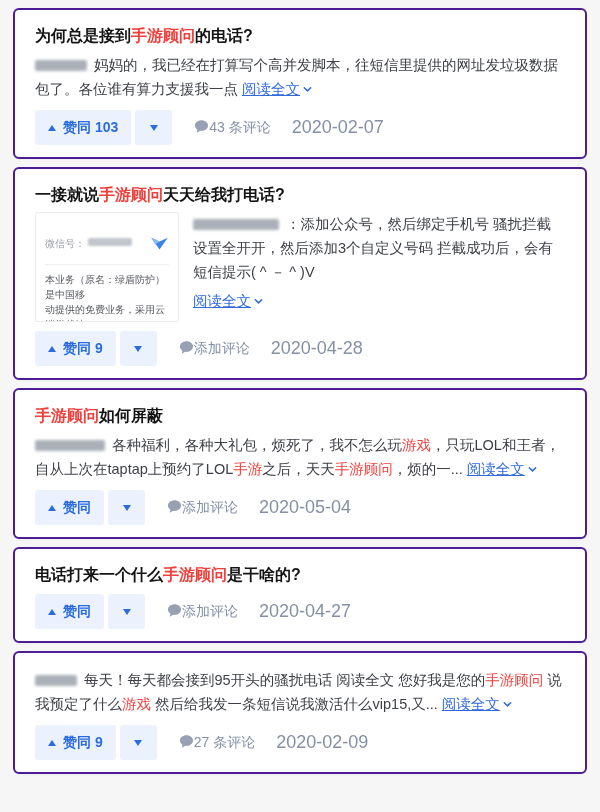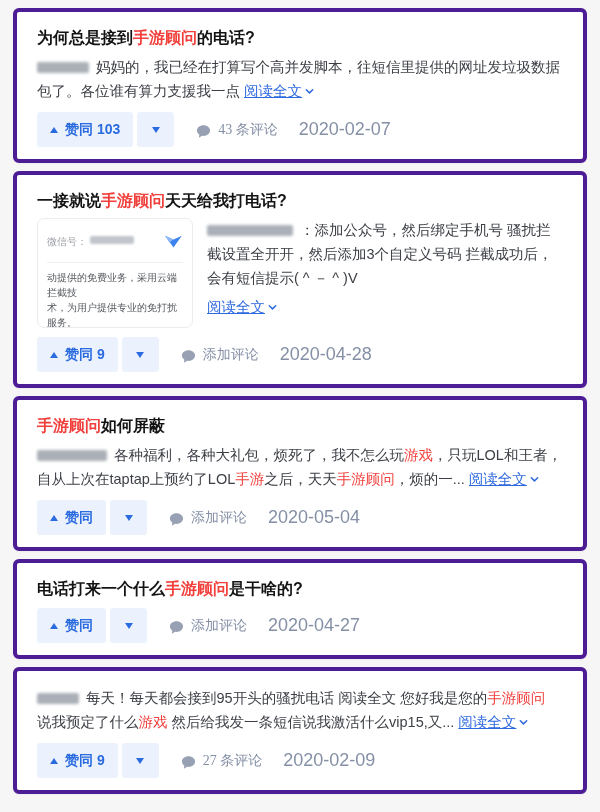--- a/index.html
+++ b/index.html
@@ -10,21 +10,21 @@
     font-family: "Liberation Sans", "DejaVu Sans", sans-serif;
     -webkit-font-smoothing: antialiased;
   }
   .page { padding: 8px 13px 0; }
 
   .card {
     background: #fff; border-radius: 6px;
     padding: 15px 20px 12px;
     margin-bottom: 8px;
     box-shadow: 0 1px 2px rgba(30,30,30,.04);
-    border: 4px solid #4c1d95;
+    border: 2px solid #4c1d95;
   }
   .card-title {
     margin: 0 0 7px; font-size: 16px; line-height: 21px;
     font-weight: 700; color: #141414; cursor: pointer;
   }
   .hl { color: var(--highlight, #f1403c); }
 
   .media { display: flex; gap: 14px; }
   .excerpt-col { flex: 1; min-width: 0; }
   .excerpt {
@@ -36,23 +36,23 @@
     vertical-align: -1px; margin-right: 7px;
   }
   .read-more {
     color: var(--link, #2e69de); cursor: pointer; white-space: nowrap; text-decoration: underline;
   }
   .read-more.block { display: block; margin-top: 5px; }
   .read-more svg { vertical-align: -1px; margin-left: 2px; }
 
   
   .thumb {
-    flex: none; width: 156px; height: 110px; overflow: hidden;
-    border: 1px solid #ececee; border-radius: 7px;
-    padding: 16px 9px; background: #fff; cursor: pointer;
+    flex: none; width: 144px; height: 110px; overflow: hidden;
+    border: 1px solid #ececee; border-radius: 2px;
+    padding: 24px 9px; background: #fff; cursor: pointer;
   }
   .thumb-head {
     display: flex; justify-content: space-between; align-items: flex-start;
     font-size: 10px; color: #9b9fa6;
   }
   .thumb-redact { height: 8px; margin: 1px 0 0 3px; filter: blur(1.2px); background: #c2c6cc; }
   .thumb-sep { border-top: 1px solid #f0f0f1; margin: 12px 0 7px; }
   .thumb-text { font-size: 10px; line-height: 15px; color: #55585e; }
 
   
@@ -69,22 +69,22 @@
     width: 0; height: 0;
     border-left: 4.5px solid transparent; border-right: 4.5px solid transparent;
     border-bottom: 6.5px solid var(--vote, #2a6be0);
   }
   .tri-down {
     width: 0; height: 0;
     border-left: 4.5px solid transparent; border-right: 4.5px solid transparent;
     border-top: 6.5px solid var(--vote, #2a6be0);
   }
   .comment {
-    display: inline-flex; align-items: flex-end; gap: 7px;
-    margin-left: 22px; color: var(--meta, #8590a6); font-size: 14px; cursor: pointer; font-family: Liberation Serif, serif;
+    display: inline-flex; align-items: flex-start; 
+    margin-left: 22px; color: var(--meta, #8590a6); font-size: 14px; cursor: pointer;
   }
   .comment svg { display: block; }
   .date { margin-left: 21px; color: var(--meta, #8590a6); font-size: 18px; }
 </style>
 </head>
 <body>
 
 <div class="page">
   <div>
   <article class="card">
@@ -128,20 +128,21 @@
           </span>
           <span>
             <svg width="19" height="13" viewBox="0 0 19 13">
               <path d="M1.2 0.8 L9.5 4.6 L17.8 0.8 L9.5 12.4 Z" fill="#3d82ef"></path>
               <path d="M1.2 0.8 L9.5 4.6 L5.2 7.6 Z" fill="#8db9f7"></path>
             </svg>
           </span>
         </div>
         <div class="thumb-sep"></div>
         <div class="thumb-text">
+              <div>本业务（原名：绿盾防护）是中国移</div>
               <div>动提供的免费业务，采用云端拦截技</div>
               <div>术，为用户提供专业的免打扰服务。</div>
             </div>
       </div>
       <div class="excerpt-col">
         <p class="excerpt">
           <span class="redacted" style="width: 86px;"></span><span><span>：添加公众号，然后绑定手机号 骚扰拦截设置全开开，然后添加3个自定义号码 拦截成功后，会有短信提示( ^ － ^ )V</span></span><span class="read-more block"><span>阅读全文</span><svg width="11" height="11" viewBox="0 0 12 12">
                   <polyline points="2.5,4 6,7.5 9.5,4" fill="none" stroke="currentColor" stroke-width="1.6" stroke-linecap="round" stroke-linejoin="round"></polyline>
                 </svg></span>
         </p>

